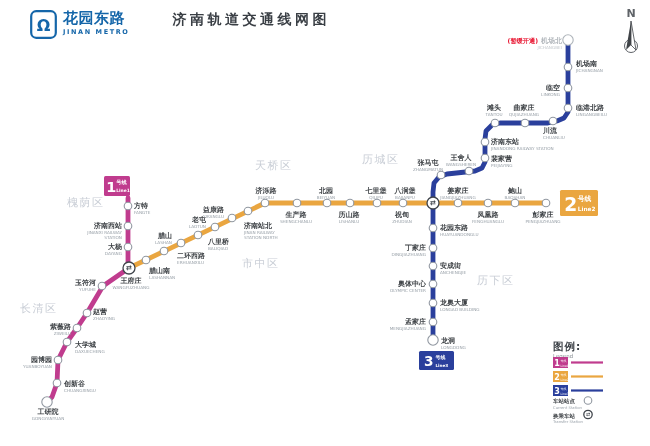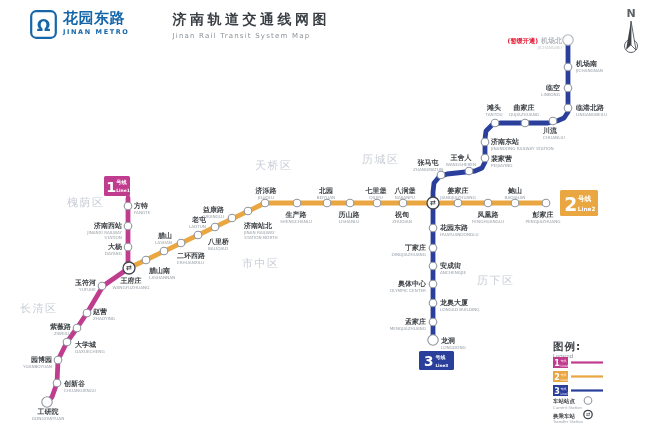--- a/index.html
+++ b/index.html
@@ -354,21 +354,20 @@
     <svg class="logo-wrap" viewBox="0 0 27 29">
       <rect x="1.2" y="1.2" width="24.6" height="26.6" rx="5" fill="#fff" stroke="#1566a9" stroke-width="2.2"></rect>
       <text x="13.5" y="21" text-anchor="middle" style="font-size:16px;font-weight:bold;fill:#1566a9;font-family:'DejaVu Sans',sans-serif;">Ω</text>
     </svg>
     <div class="brand">
       <div class="brand-zh">花园东路</div>
       <div class="brand-en">JINAN METRO</div>
     </div>
     <div class="title">
       <div class="title-zh">济南轨道交通线网图</div>
-      <div class="title-en">Jinan Rail Transit System Map</div>
     </div>
   </div>
 
   <div class="compass">
     <div class="compass-n">N</div>
     <svg width="26" height="42" viewBox="0 0 26 42">
       <circle cx="13" cy="27" r="6.5" fill="none" stroke="#5f6368" stroke-width="1"></circle>
       <polygon points="13,2 8,31 13,26" fill="#3f4347"></polygon>
       <polygon points="13,2 18,31 13,26" fill="#fff" stroke="#3f4347" stroke-width="0.8"></polygon>
     </svg>

